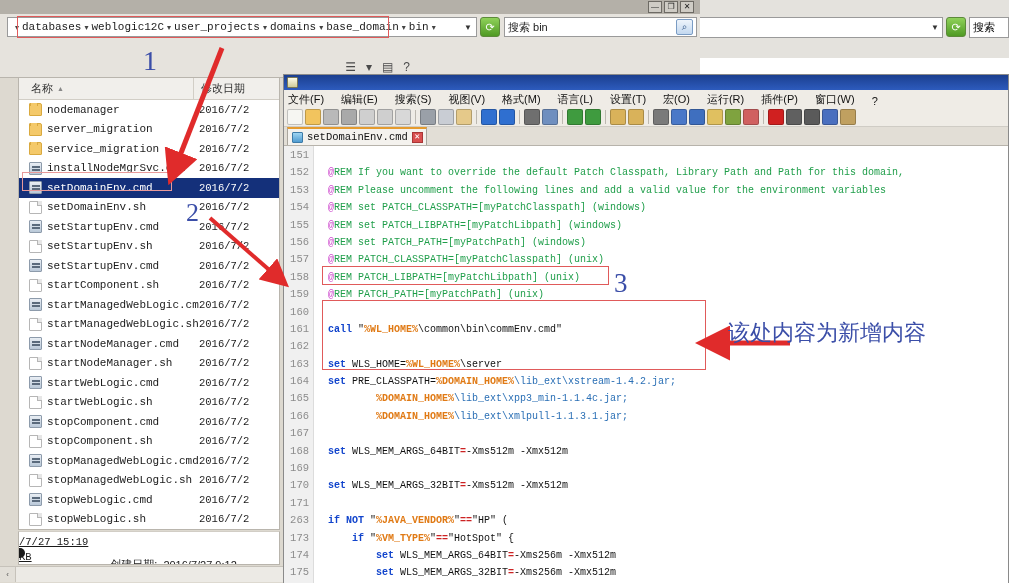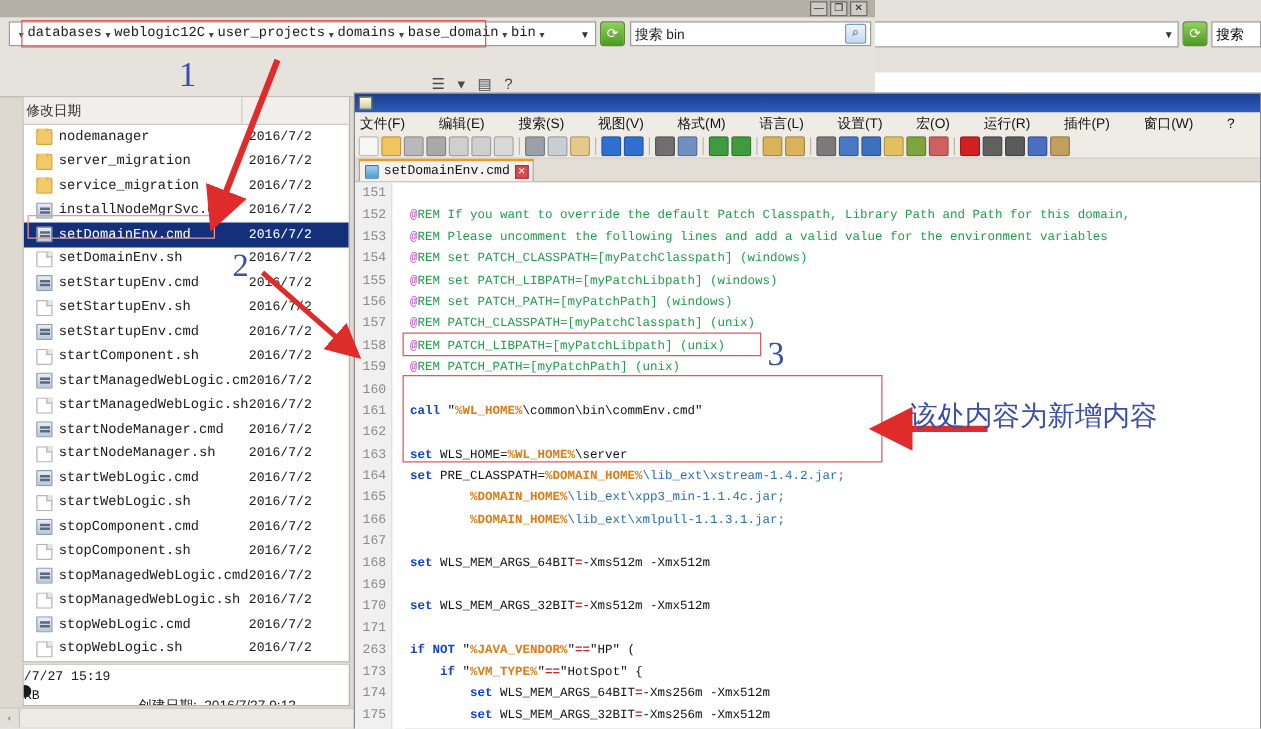--- a/index.html
+++ b/index.html
@@ -86,38 +86,38 @@
                  background:#e6e6e6; border-left:1px solid #b6b6b6; border-bottom:1px solid #b6b6b6; }
 
   #file-red { position:absolute; left:22px; top:172px; width:150px; height:19px;
               border:1px solid #e89a9a; pointer-events:none; }
   #marker-2 { position:absolute; left:186px; top:198px; font-size:26px; color:#3b4ea8;
               font-family:"Liberation Serif", serif; }
 
   #details-pane { position:absolute; left:18px; top:531px; width:262px; height:34px; background:#fff;
                   border:1px solid #b9b5ad; border-top:1px solid #d2cec6; font-size:10.5px;
                   color:#1a1a1a; padding:2px 0 0 0; overflow:hidden; font-family:"Liberation Mono", monospace; }
-  .d-line { display:flex; white-space:nowrap; height:15px; align-items:center; }
+  .d-line { display:flex; white-space:nowrap; height:15px; align-items:center;text-decoration:underline; }
   .d-mod { padding-left:0px; }
   .d-created { padding-left:22px; font-family:"Liberation Sans", sans-serif; font-size:11px;margin-top:46px; }
   .d-size { padding-left:0px; }
   #details-circle { position:absolute; left:-4px; top:16px; width:10px; height:10px;
                     border-radius:50%; background:#1a1a1a; }
 
   
   #npp { position:absolute; left:283px; top:74px; width:726px; height:509px; background:#ece9e3;
          border:1px solid #8a8a8a; }
   #npp-title { height:15px; background:linear-gradient(#1b3f8f,#2d5bbd); display:flex; align-items:center;
                padding-left:3px; gap:4px; }
   #npp-title-icon { width:11px; height:11px; background:linear-gradient(#fdfbe8,#cfcc9a);
                     border:1px solid #7a7856; border-radius:1px; }
   #npp-title-text { color:#fff; font-size:10.5px; font-family:"Liberation Mono", monospace;
                     font-weight:bold; white-space:nowrap; overflow:hidden; letter-spacing:-0.2px; }
 
-  #npp-menu { height:17px; background:#efece6; display:flex; align-items:center; gap:27px;
+  #npp-menu { height:17px; background:#efece6; display:flex; align-items:flex-end; gap:17px;
               padding-left:4px; font-size:11px; color:#111; }
   .mi { white-space:nowrap; }
 
   #npp-toolbar { height:20px; background:#efece6; display:flex; align-items:center; gap:2px; padding-left:3px;
                  border-bottom:1px solid #cfccc5; }
   .tb { width:16px; height:16px; border-radius:2px; position:relative; }
   .tb.sep { width:5px; background:none; }
   .tb.sep:after { content:""; position:absolute; left:2px; top:1px; width:1px; height:14px; background:#bcb8b0; }
 
   #npp-tabs { height:19px; background:#e2ded6; display:flex; align-items:flex-end; padding-left:3px;
@@ -220,20 +220,24 @@
 
   <div id="viewbar">
     <span class="vb-ico">☰</span>
     <span class="vb-ico">▾</span>
     <span class="vb-ico">▤</span>
     <span class="vb-ico">?</span>
   </div>
 
   <div id="list-panel">
     <div id="col-header">
+      <div id="col-name">
+        <span>名称</span>
+        <span class="sort-arrow">▲</span>
+      </div>
       <div id="col-date">修改日期</div>
     </div>
     <div id="file-list">
         <div class="frow">
           <div class="fname">
             <span class="ic folder"></span>
             <span>nodemanager</span>
           </div>
           <div class="fdate">2016/7/2</div>
         </div>

